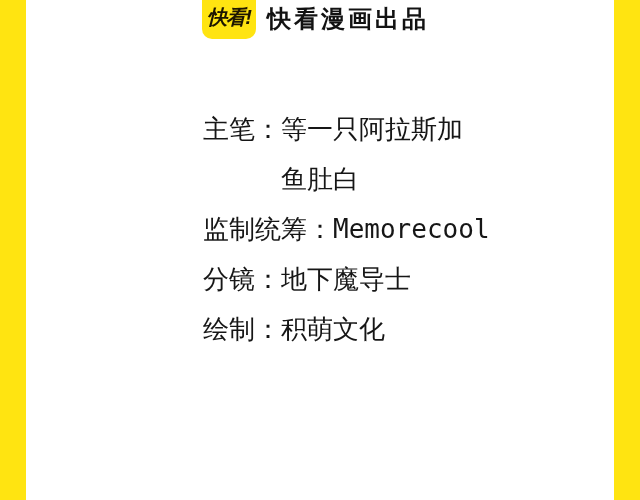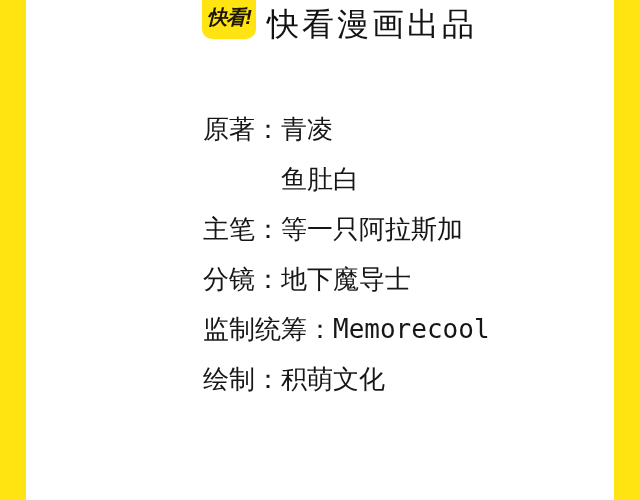--- a/index.html
+++ b/index.html
@@ -41,22 +41,22 @@
     font-style: italic;
     color: #1d1600;
     padding-bottom: 8px;
     letter-spacing: -1px;
     white-space: nowrap;
   }
   .publisher {
     position: absolute;
     left: 267px;
     top: 3px;
-    font-size: 32px;
-    font-weight: 400;
+    font-size: 24px;
+    font-weight: 700;
     letter-spacing: 3px;
     color: #121212;
     white-space: nowrap;
   }
 
   .credits {
     position: absolute;
     left: 203px;
     top: 104px;
     font-family: "DejaVu Sans Mono", "Liberation Mono", monospace;
@@ -79,21 +79,20 @@
   <div class="accent-bar right"></div>
 
   <div class="header">
     <div class="logo">
       <span class="logo-text">快看!</span>
     </div>
     <div class="publisher">快看漫画出品</div>
   </div>
 
   <div class="credits">
-    <div class="credit-line">原著：青凌</div>
+    <div class="credit-line">主笔：等一只阿拉斯加</div>
     <div class="credit-line cont">鱼肚白</div>
-    <div class="credit-line">主笔：等一只阿拉斯加</div>
+    <div class="credit-line">监制统筹：Memorecool</div>
     <div class="credit-line">分镜：地下魔导士</div>
-    <div class="credit-line">监制统筹：Memorecool</div>
     <div class="credit-line">绘制：积萌文化</div>
   </div>
 
 </div>
 
 </body></html>

